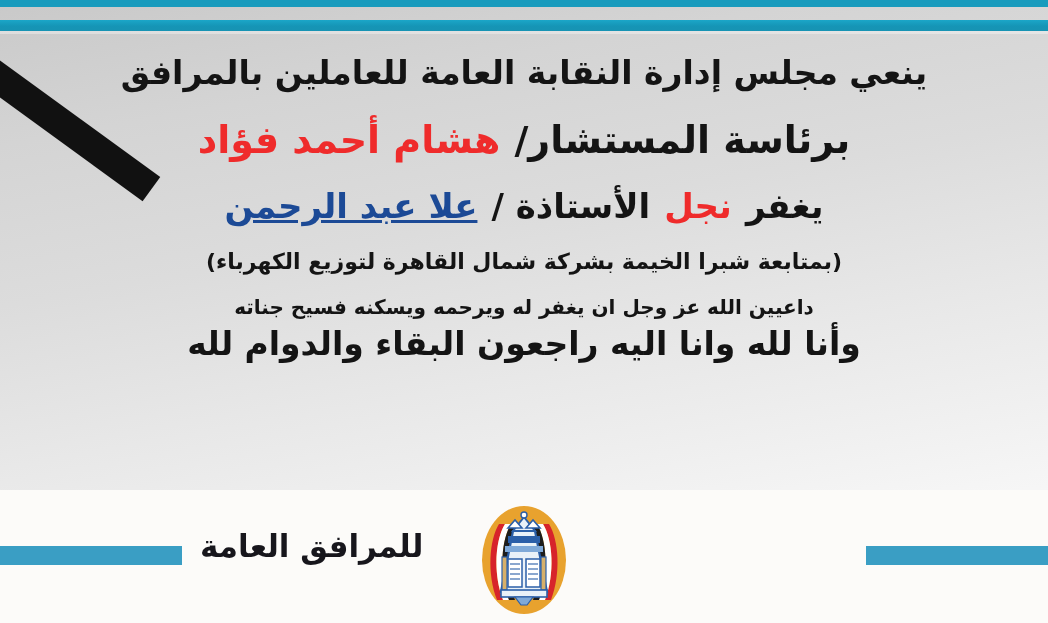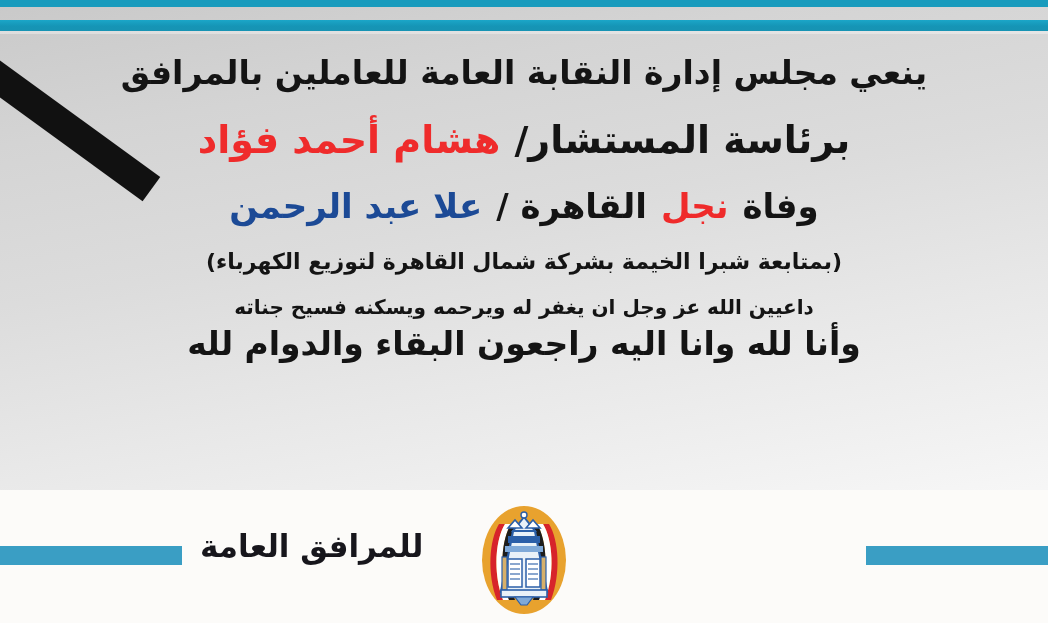--- a/index.html
+++ b/index.html
@@ -72,21 +72,21 @@
   }
 
   .l1 { font-size: 33px; margin-top: 8px;  }
   .l2 { font-size: 38px; margin-top: 32px; padding-left: 20px; }
   .l3 { font-size: 34px; margin-top: 30px; }
   .l4 { font-size: 22px; margin-top: 28px; }
   .l5 { font-size: 20px; margin-top: 24px; }
   .l6 { font-size: 33px; margin-top: 10px; }
 
   .red  { color: #ef2b2b; }
-  .blue { color: #1c4a96; }
+  .blue { color: #1c4a96; text-decoration: underline; }
   .sp   { display:inline-block; width: 14px; }
 
   
   .footer {
     position: absolute;
     left: 0;
     bottom: 0;
     width: 1048px;
     height: 133px;
     background: #fcfbf9;
@@ -141,21 +141,21 @@
 
     <div class="line l1">
       <span>ينعي مجلس إدارة النقابة العامة للعاملين بالمرافق</span>
     </div>
 
     <div class="line l2">
       <span>برئاسة المستشار/</span><span class="sp"></span><span class="red">هشام أحمد فؤاد</span>
     </div>
 
     <div class="line l3">
-      <span>وفاة</span><span class="sp"></span><span class="red">نجل</span><span class="sp"></span><span>القاهرة /</span><span class="sp"></span><span class="blue">علا عبد الرحمن</span>
+      <span>يغفر</span><span class="sp"></span><span class="red">نجل</span><span class="sp"></span><span>الأستاذة /</span><span class="sp"></span><span class="blue">علا عبد الرحمن</span>
     </div>
 
     <div class="line l4">
       <span>(بمتابعة شبرا الخيمة بشركة شمال القاهرة لتوزيع الكهرباء)</span>
     </div>
 
     <div class="line l5">
       <span>داعيين الله عز وجل ان يغفر له ويرحمه ويسكنه فسيح جناته</span>
     </div>
 

